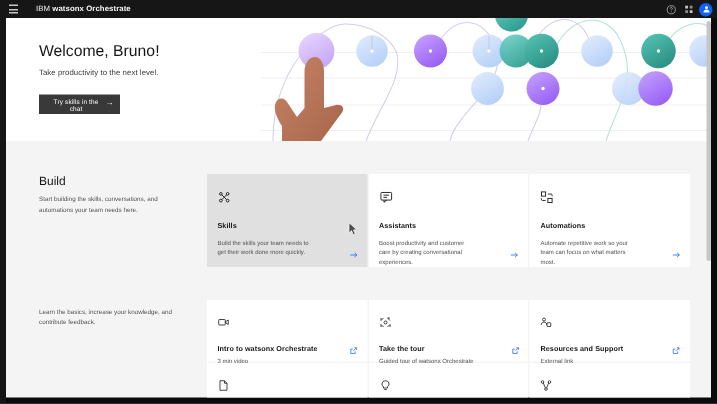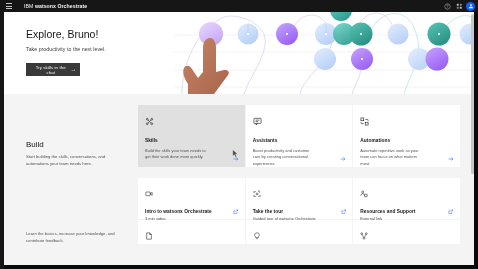--- a/index.html
+++ b/index.html
@@ -131,21 +131,21 @@
     padding: 11px 14px 0 22px;
   }
   .sec-head { width: 112px; flex: 0 0 112px; padding-right: 12px; }
   .sec-title {
     font-size: 8px; color: #161616; font-weight: 400;
   }
   .sec-desc {
     margin-top: 5px;
     font-size: 4.2px; color: #525252; line-height: 1.55;
   }
-  .sec-row { display: flex; align-items: flex-end; }
+  .sec-row { display: flex; align-items: flex-start; margin-top: 11px; }
   .cards {
     flex: 1;
     display: grid;
     grid-template-columns: repeat(3, 1fr);
     gap: 1px;
   }
   .card {
     position: relative;
     background: #ffffff;
     height: 62px;
@@ -311,21 +311,21 @@
             <line x1="152" y1="12" x2="152" y2="21"></line>
           </g>
 
           <g>
             <path d="M36 26 C 40 26, 42 31, 42 36 L 42 60 L 50 58 C 54 57.4, 56 60, 54 63 L 40 82 L 14 82 L 14 72 C 10 66, 8 60, 10 56 C 12 52.5, 16 53, 18 57 L 24 66 L 29 60 L 29 36 C 29 30, 32 26, 36 26 Z" fill="url(#gSkin)"></path>
           </g>
         </svg>
       </div>
 
       <div class="hero-copy">
-        <div class="hero-title">Explore, Bruno!</div>
+        <div class="hero-title">Welcome, Bruno!</div>
         <div class="hero-sub">Take productivity to the next level.</div>
         <button class="hero-btn">
           <span>Try skills in the chat</span>
           <span class="arr">→</span>
         </button>
       </div>
     </div>
 
     <div class="section">
       <div class="sec-row">

